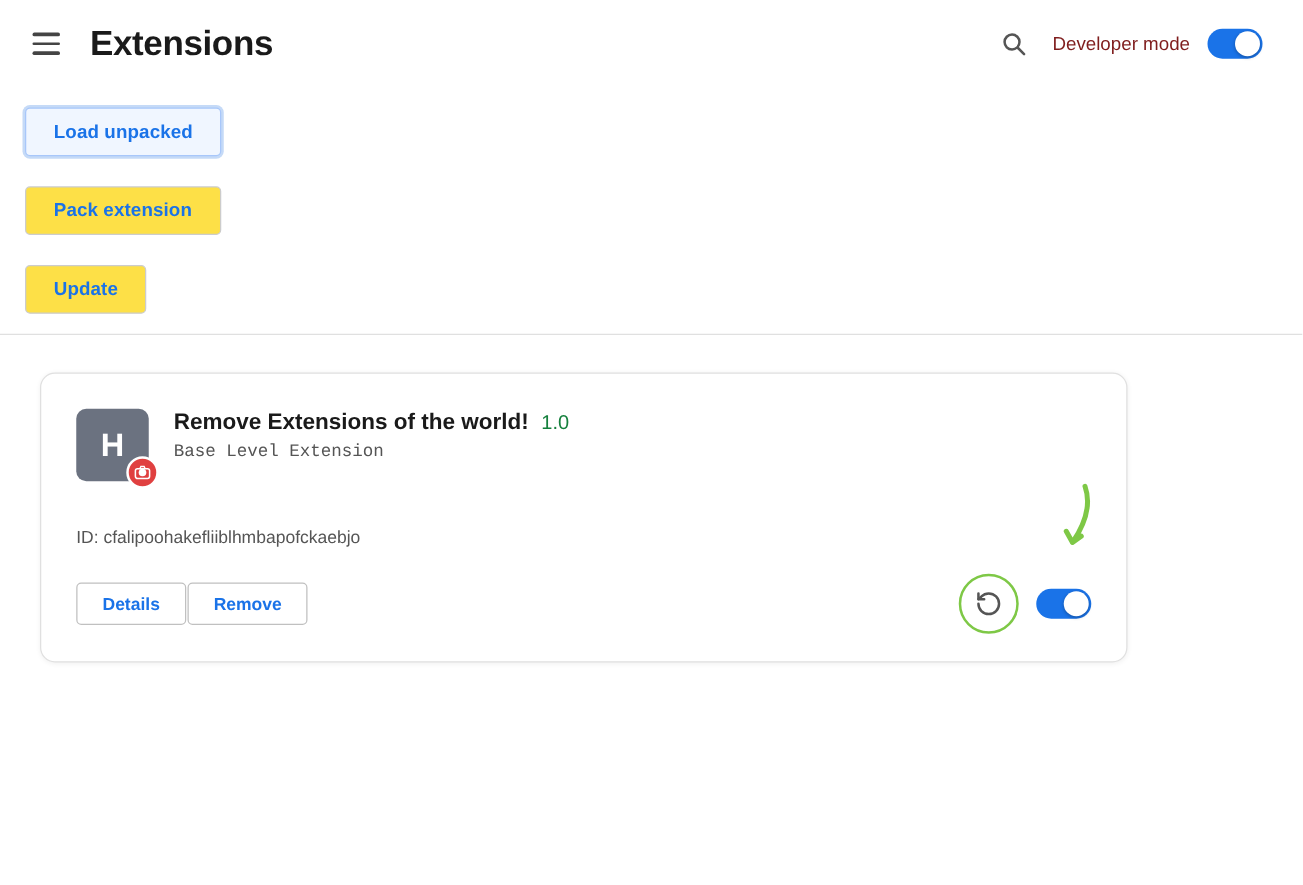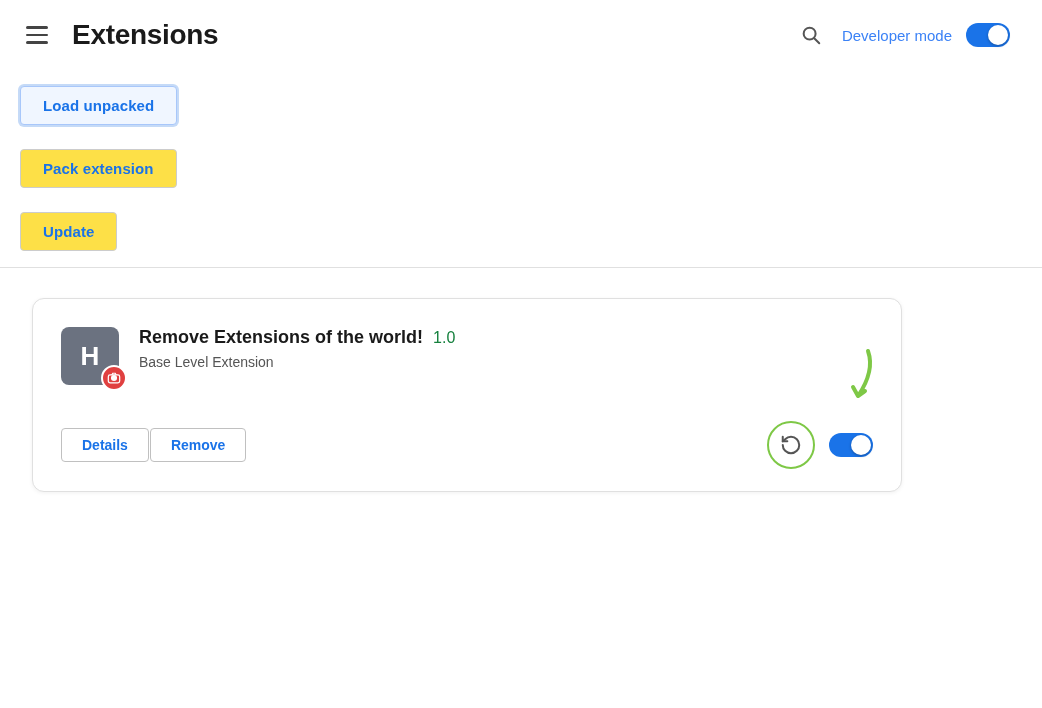--- a/index.html
+++ b/index.html
@@ -54,21 +54,21 @@
       padding: 6px;
       display: flex;
       align-items: center;
     }
     .search-svg {
       width: 22px;
       height: 22px;
     }
     .dev-mode-label {
       font-size: 15px;
-      color: #3b82f6;
+      color: #7f1d1d;
     }
     
     .toggle {
       width: 44px;
       height: 24px;
       border-radius: 12px;
       background: #1a73e8;
       position: relative;
       cursor: pointer;
       display: inline-block;
@@ -189,20 +189,21 @@
       color: #1a1a1a;
     }
     .ext-version {
       font-size: 16px;
       color: #15803d;
       font-weight: 400;
     }
     .ext-desc {
       font-size: 14px;
       color: #555;
+      font-family: Liberation Mono, monospace;
     }
 
     
     .ext-id-row {
       margin-bottom: 22px;
       font-size: 14px;
       color: #555;
       padding-left: 0;
     }
 
@@ -338,20 +339,21 @@
       </div>
       <div class="ext-info">
         <div class="ext-name-row">
           <span class="ext-name">Remove Extensions of the world!</span>
           <span class="ext-version">1.0</span>
         </div>
         <div class="ext-desc">Base Level Extension</div>
       </div>
     </div>
 
+    <div class="ext-id-row">ID: cfalipoohakefliiblhmbapofckaebjo</div>
 
     <div class="card-bottom">
       <div class="card-actions">
         <button class="action-btn">Details</button>
         <button class="action-btn">Remove</button>
       </div>
       <div class="card-right">
 
         <svg class="arrow-annotation" viewBox="0 0 80 90" fill="none" xmlns="http://www.w3.org/2000/svg">
           <path d="M65 10 Q72 30 55 55 L62 50 M55 55 L50 46" stroke="#7ec846" stroke-width="4" stroke-linecap="round" stroke-linejoin="round" fill="none"></path>

